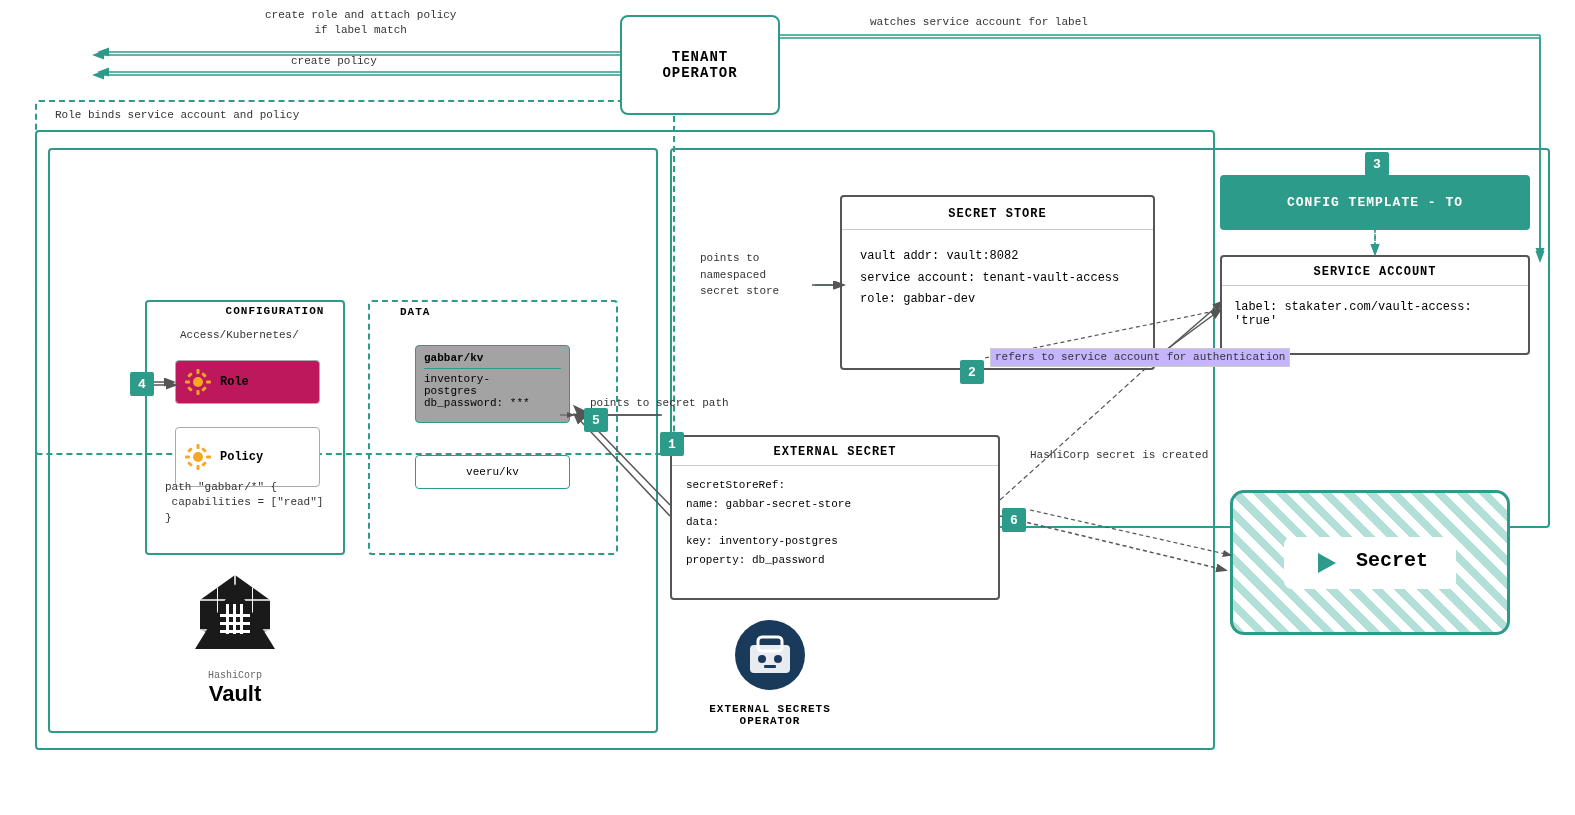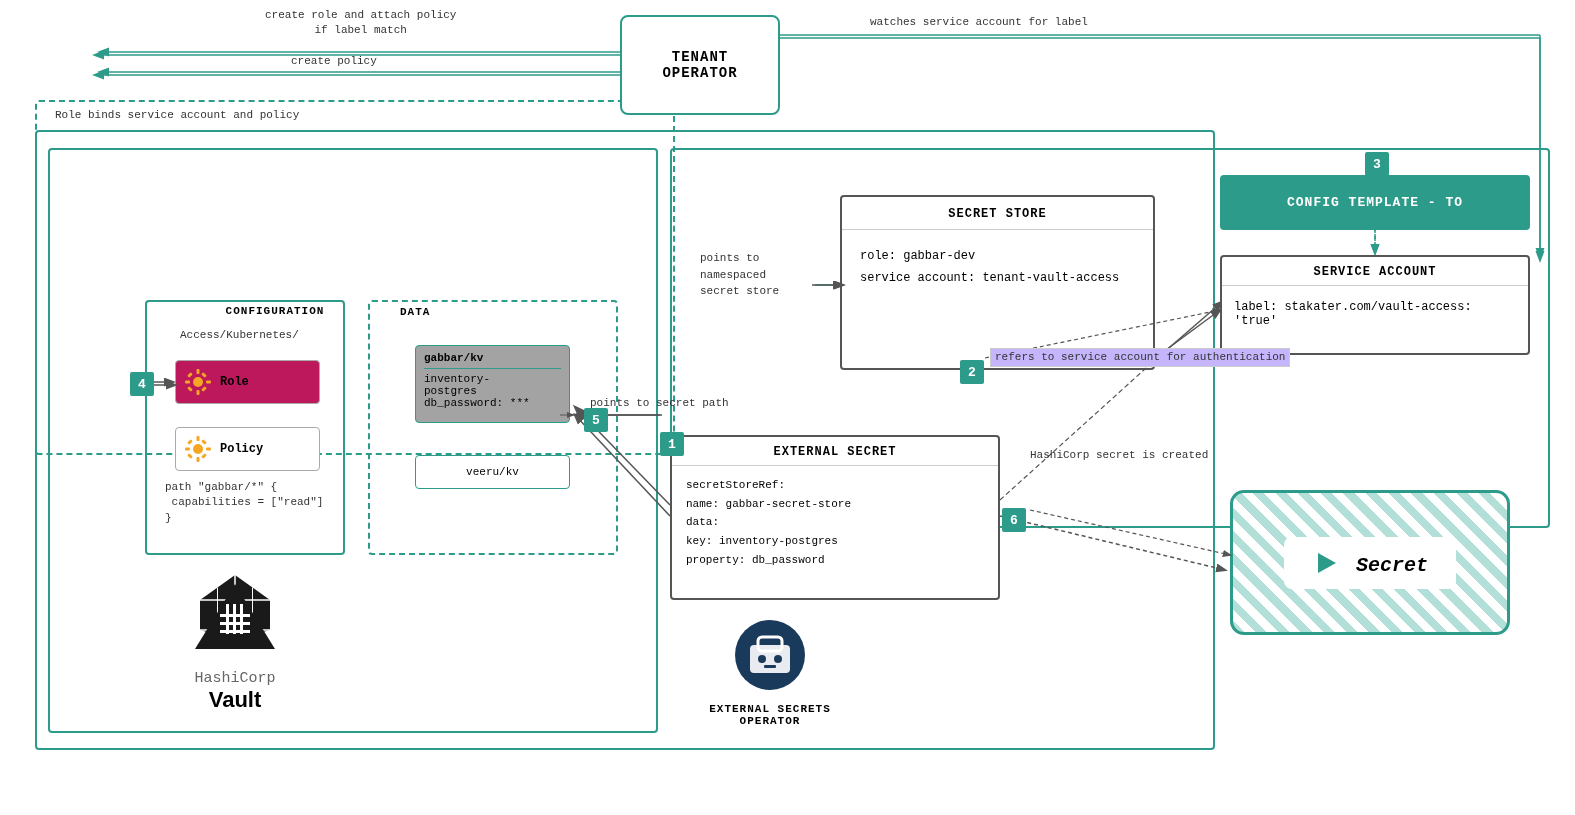--- a/index.html
+++ b/index.html
@@ -190,25 +190,24 @@
       display: flex;
       align-items: center;
       justify-content: center;
       z-index: 5;
     }
     .secret-output-inner {
       background: #fff;
       border-radius: 8px;
       padding: 12px 28px;
       display: flex;
-      align-items: flex-end;
+      align-items: flex-start;
       gap: 16px;
       font-size: 18px;
       font-weight: bold;
-      font-style: italic;
     }
 
     
     .role-item {
       position: absolute;
       top: 360px;
       left: 175px;
       width: 145px;
       height: 44px;
       border: 1.5px solid #aaa;
@@ -218,21 +217,21 @@
       align-items: center;
       padding-left: 8px;
       gap: 8px;
       z-index: 6;
     }
     .policy-item {
       position: absolute;
       top: 427px;
       left: 175px;
       width: 145px;
-      height: 44px;
+      height: 60px;
       border: 1.5px solid #aaa;
       border-radius: 4px;
       background: #fff;
       display: flex;
       align-items: center;
       padding-left: 8px;
       gap: 8px;
       z-index: 6;
     }
 
@@ -487,29 +486,30 @@
     
     <svg width="110" height="90" viewBox="0 0 110 90" style="margin-top:-75px;">
       <polygon points="55,10 95,75 15,75" fill="#1a1a1a"></polygon>
       <rect x="46" y="30" width="3" height="30" fill="#fff"></rect>
       <rect x="53" y="30" width="3" height="30" fill="#fff"></rect>
       <rect x="60" y="30" width="3" height="30" fill="#fff"></rect>
       <rect x="40" y="40" width="30" height="3" fill="#fff"></rect>
       <rect x="40" y="48" width="30" height="3" fill="#fff"></rect>
       <rect x="40" y="56" width="30" height="3" fill="#fff"></rect>
     </svg>
-    <div style="font-size:15px; color:#666; margin-top:2px;">HashiCorp</div>
+    <div style="font-size:10px; color:#666; margin-top:2px;">HashiCorp</div>
     <div style="font-size:22px; font-weight:bold; font-family:sans-serif;">Vault</div>
   </div>
 
   <div class="secret-store-box">
     <div style="text-align:center; font-weight:bold; letter-spacing:1px; padding:10px 0 8px; border-bottom:1px solid #ccc; font-size:12px;">SECRET STORE</div>
     <div style="padding:16px 18px; font-size:12px; line-height:1.8;">
+      <div>vault addr: vault:8082</div>
+      <div>service account: tenant-vault-access</div>
       <div>role: gabbar-dev</div>
-      <div>service account: tenant-vault-access</div>
     </div>
   </div>
 
   <div class="config-template-box">
     <span style="color:#fff; font-weight:bold; letter-spacing:1px; font-size:13px;">CONFIG TEMPLATE - TO</span>
   </div>
 
   <div class="service-account-box">
     <div style="text-align:center; font-weight:bold; letter-spacing:1px; padding:8px 0 6px; border-bottom:1px solid #ccc; font-size:12px;">SERVICE ACCOUNT</div>
     <div style="padding:14px 12px; font-size:12px;">label: stakater.com/vault-access: 'true'</div>

